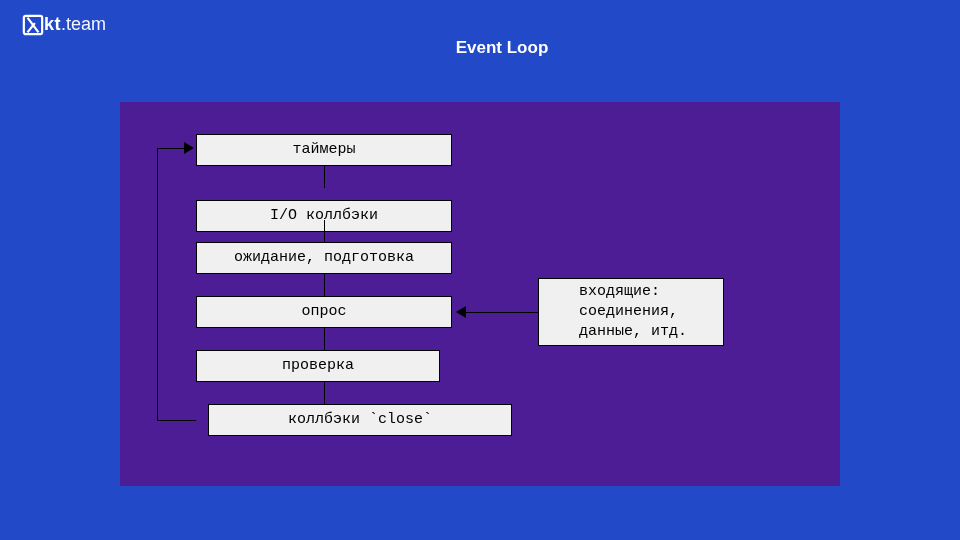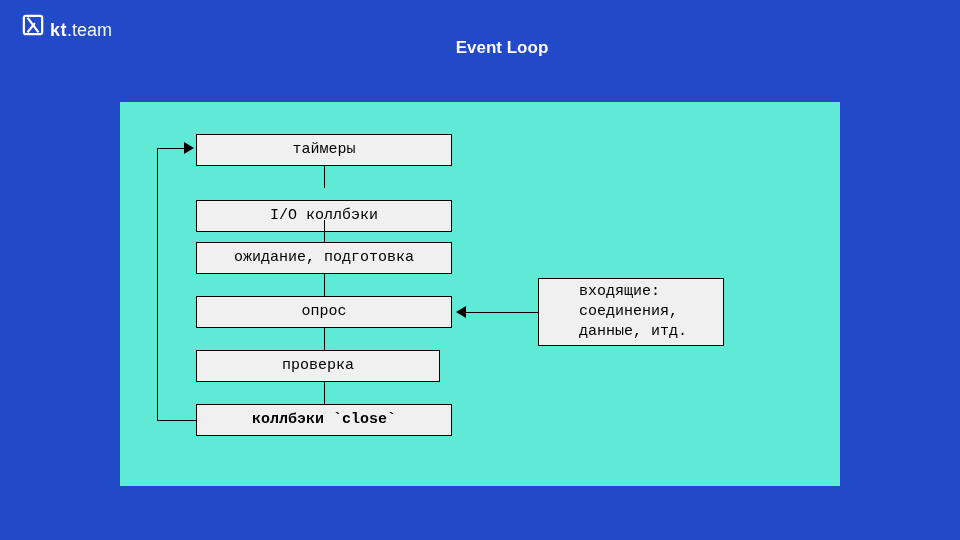--- a/index.html
+++ b/index.html
@@ -7,22 +7,21 @@
   body {
     background: #2149c8;
     font-family: Arial, Helvetica, sans-serif;
     position: relative;
   }
   .logo {
     position: absolute;
     top: 14px;
     left: 22px;
     display: flex;
-    align-items: flex-end;
-    gap: 6px;
+    align-items: flex-start;
     color: #ffffff;
     font-size: 18px;
     font-weight: 500;
   }
   .logo svg { width: 22px; height: 22px; }
   .logo .kt { font-weight: 700; letter-spacing: 0.5px; }
   .logo .team { opacity: 0.95; }
   .title {
     position: absolute;
     top: 38px;
@@ -33,21 +32,21 @@
     font-size: 17px;
     font-weight: 700;
     padding-left: 44px;
   }
   .panel {
     position: absolute;
     left: 120px;
     top: 102px;
     width: 720px;
     height: 384px;
-    background: #5eead4;
+    background: #4c1d95;
     font-family: "Courier New", Courier, monospace;
     color: #000000;
   }
   .diagram {
     position: absolute;
     inset: 0;
   }
   .node {
     position: absolute;
     border: 1px solid #000000;
@@ -60,21 +59,21 @@
     line-height: 1.35;
     padding: 4px 8px;
     white-space: pre-line;
   }
   
   .n0 { left: 76px;  top: 32px;  width: 256px; height: 32px; }
   .n1 { left: 76px;  top: 98px;  width: 256px; height: 32px; }
   .n2 { left: 76px;  top: 140px; width: 256px; height: 32px; }
   .n3 { left: 76px;  top: 194px; width: 256px; height: 32px; }
   .n4 { left: 76px;  top: 248px; width: 244px; height: 32px; }
-  .n5 { left: 76px;  top: 302px; width: 256px; height: 32px; font-weight: bold; }
+  .n5 { left: 88px;  top: 302px; width: 304px; height: 32px; }
   
   .side { left: 418px; top: 176px; width: 186px; height: 68px; font-size: 15px; text-align: left; justify-content: flex-start; padding-left: 40px; }
   
   .vline {
     position: absolute;
     width: 1px;
     background: #000000;
     left: 204px;
   }
   .v0 { top: 64px;  height: 22px; }

